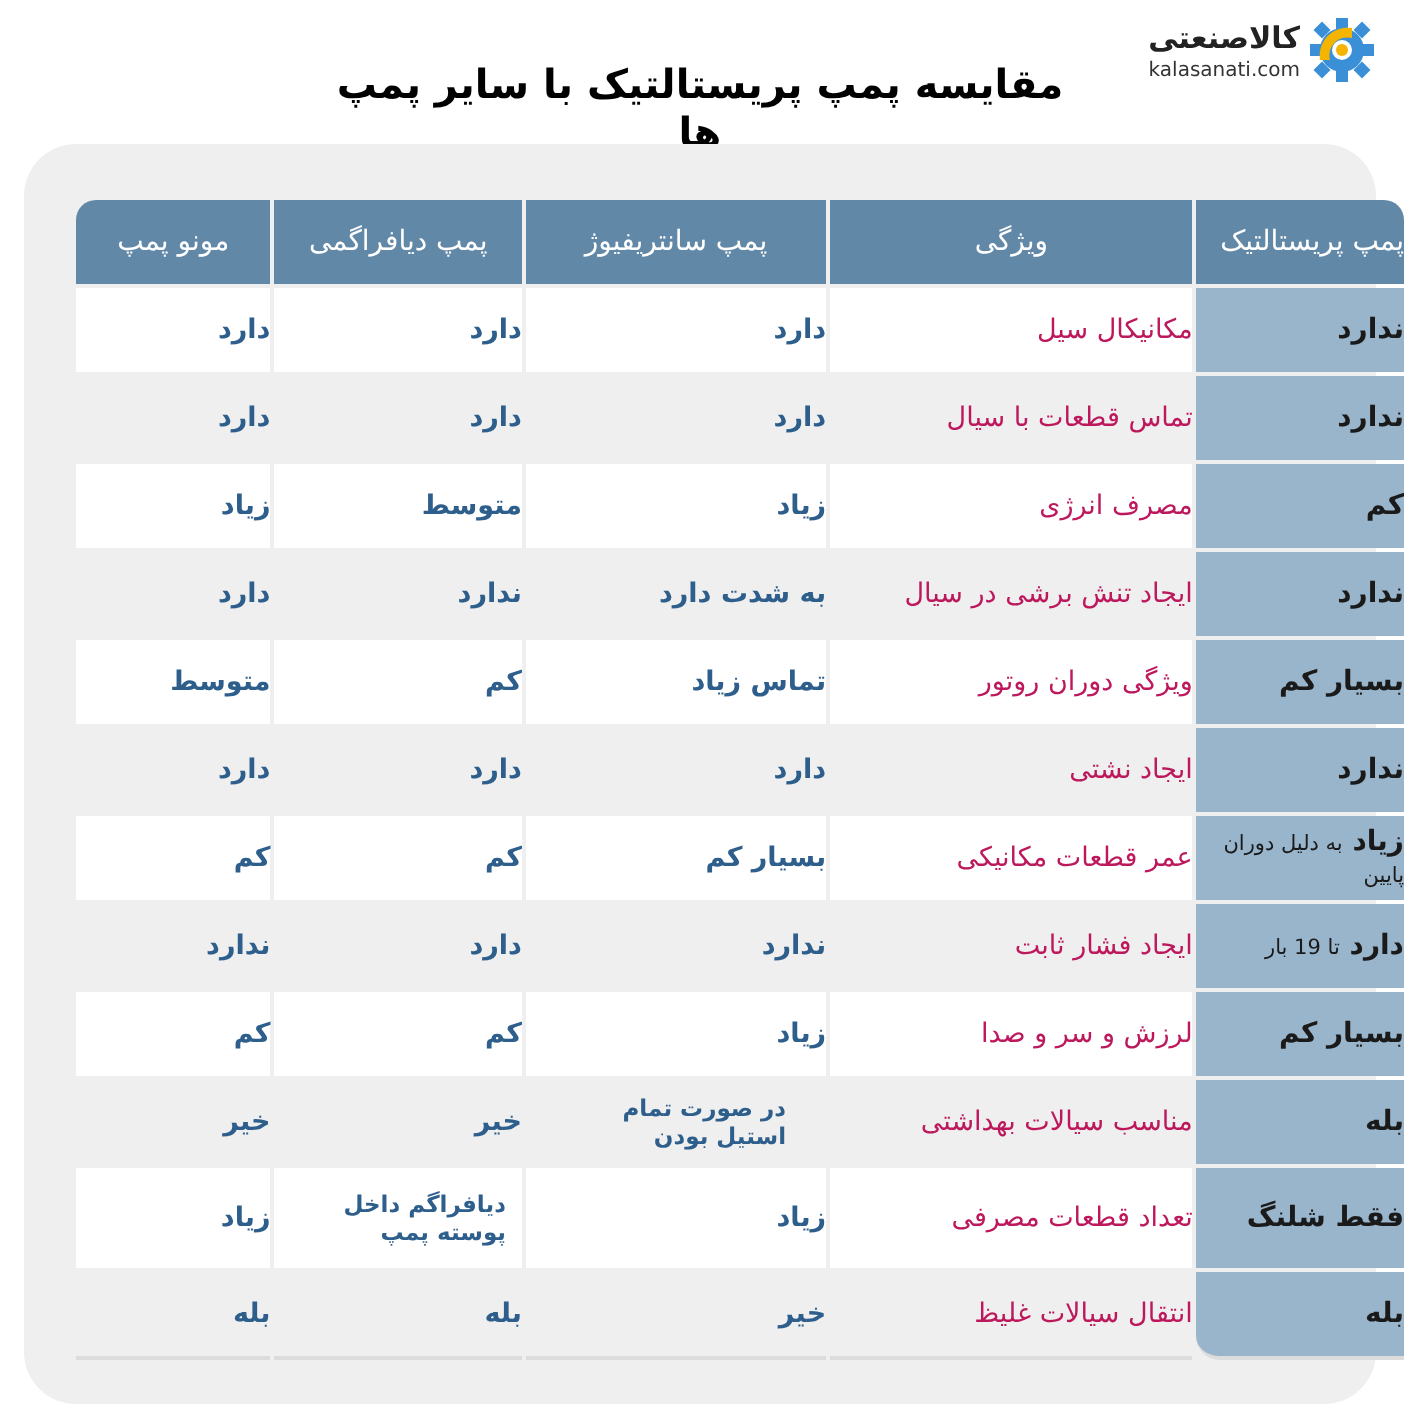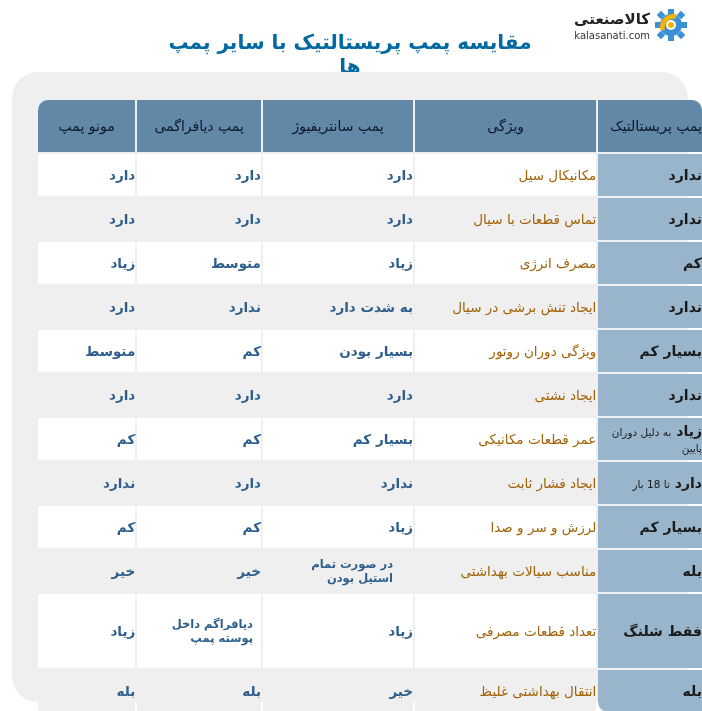--- a/index.html
+++ b/index.html
@@ -1,33 +1,33 @@
 <!DOCTYPE html>
 <html><head>
 <meta charset="utf-8">
 <style>
   html, body { margin:0; padding:0; }
   body { width:702px; height:711px; background:#ffffff; position:relative; overflow:hidden;
          font-family: "DejaVu Sans", sans-serif; }
   .title { position:absolute; top:30px; left:160px; width:380px; text-align:center;
-           font-size:20px; font-weight:bold; color:#0369a1; direction:rtl; }
+           font-size:20px; font-weight:bold; color:#000000; direction:rtl; }
   .logo { position:absolute; top:6px; right:14px; width:120px; height:40px; }
   .logo-text { position:absolute; right:38px; top:4px; font-size:15px; font-weight:bold; color:#222; direction:rtl; }
   .logo-url { position:absolute; right:38px; top:24px; font-size:10px; color:#333; }
   .gear { position:absolute; right:0; top:2px; width:34px; height:34px; }
   .panel { position:absolute; left:12px; top:72px; width:676px; height:630px; background:#efefef; border-radius:26px; }
   table { position:absolute; left:38px; top:100px; border-collapse:separate; border-spacing:2px 2px;
           margin:-2px; direction:rtl; }
   th, td { text-align:center; vertical-align:middle; padding:0; }
-  th { background:#6288a8; color:#0f172a; font-weight:normal; font-size:14px; height:52px; line-height:19px; }
+  th { background:#6288a8; color:#ffffff; font-weight:normal; font-size:14px; height:42px; line-height:19px; }
   th.first { border-top-right-radius:10px;text-align:right; }
   th.last { border-top-left-radius:10px; }
   td { height:42px; font-size:13.5px;text-align:right; }
   td.p { background:#99b5cc; color:#1a1a1a; font-weight:bold; font-size:14px; width:107px; }
-  td.f { color:#a16207; width:192px; }
+  td.f { color:#be185d; width:192px; }
   td.v { color:#2e5f8c; font-weight:bold; }
   tr.odd td.f, tr.odd td.v { background:#ffffff; }
   tr.even td.f, tr.even td.v { background:#efefef; }
   td.c3 { width:114px; } td.c2 { width:103px; } td.c1 { width:101px; }
   .small { font-size:10.5px; font-weight:normal; }
   .twoline { font-size:11.5px; line-height:14px; font-weight:normal; }
   tr.lastrow td.p { border-bottom-left-radius:12px; }
   tr.lastrow td { border-bottom:2px solid #dcdcdc; }
 </style>
 </head>
@@ -93,40 +93,40 @@
       <tr class="even">
         <td class="p"><span>ندارد</span> </td>
         <td class="f">ایجاد تنش برشی در سیال</td>
         <td class="v c3" style="">به شدت دارد</td>
         <td class="v c2" style="">ندارد</td>
         <td class="v c1">دارد</td>
       </tr>
       <tr class="odd">
         <td class="p"><span>بسیار کم</span> </td>
         <td class="f">ویژگی دوران روتور</td>
-        <td class="v c3" style="">بسیار بودن</td>
+        <td class="v c3" style="">تماس زیاد</td>
         <td class="v c2" style="">کم</td>
         <td class="v c1">متوسط</td>
       </tr>
       <tr class="even">
         <td class="p"><span>ندارد</span> </td>
         <td class="f">ایجاد نشتی</td>
         <td class="v c3" style="">دارد</td>
         <td class="v c2" style="">دارد</td>
         <td class="v c1">دارد</td>
       </tr>
       <tr class="odd">
         <td class="p"><span>زیاد</span> <span class="small">به دلیل دوران پایین</span></td>
         <td class="f">عمر قطعات مکانیکی</td>
         <td class="v c3" style="">بسیار کم</td>
         <td class="v c2" style="">کم</td>
         <td class="v c1">کم</td>
       </tr>
       <tr class="even">
-        <td class="p"><span>دارد</span> <span class="small">تا 18 بار</span></td>
+        <td class="p"><span>دارد</span> <span class="small">تا 19 بار</span></td>
         <td class="f">ایجاد فشار ثابت</td>
         <td class="v c3" style="">ندارد</td>
         <td class="v c2" style="">دارد</td>
         <td class="v c1">ندارد</td>
       </tr>
       <tr class="odd">
         <td class="p"><span>بسیار کم</span> </td>
         <td class="f">لرزش و سر و صدا</td>
         <td class="v c3" style="">زیاد</td>
         <td class="v c2" style="">کم</td>
@@ -136,24 +136,24 @@
         <td class="p"><span>بله</span> </td>
         <td class="f">مناسب سیالات بهداشتی</td>
         <td class="v c3 twoline" style="padding:0 20px">در صورت تمام استیل بودن</td>
         <td class="v c2" style="">خیر</td>
         <td class="v c1">خیر</td>
       </tr>
       <tr class="odd">
         <td class="p"><span>فقط شلنگ</span> </td>
         <td class="f">تعداد قطعات مصرفی</td>
         <td class="v c3" style="">زیاد</td>
-        <td class="v c2 twoline" style="padding:16px 8px">دیافراگم داخل پوسته پمپ</td>
+        <td class="v c2 twoline" style="padding:4px 8px">دیافراگم داخل پوسته پمپ</td>
         <td class="v c1">زیاد</td>
       </tr>
       <tr class="even lastrow">
         <td class="p"><span>بله</span> </td>
-        <td class="f">انتقال بهداشتی غلیظ</td>
+        <td class="f">انتقال سیالات غلیظ</td>
         <td class="v c3" style="">خیر</td>
         <td class="v c2" style="">بله</td>
         <td class="v c1">بله</td>
       </tr>
     </tbody>
 </table>
 
 </body></html>

